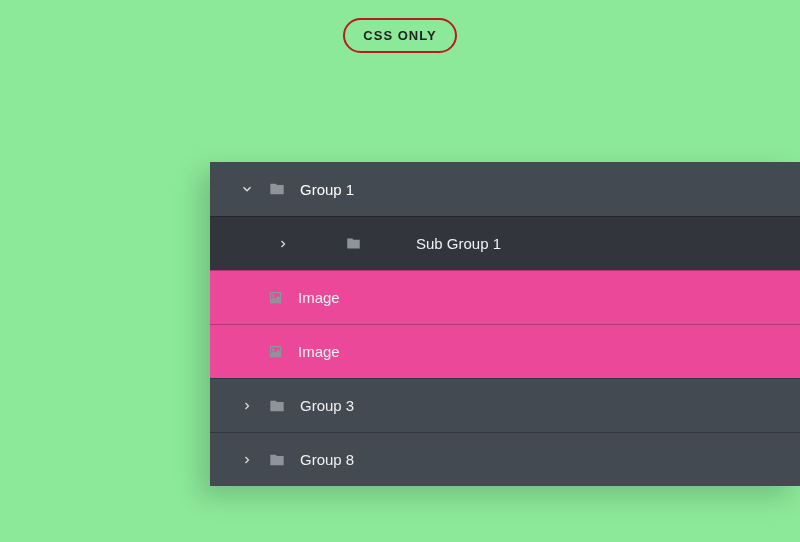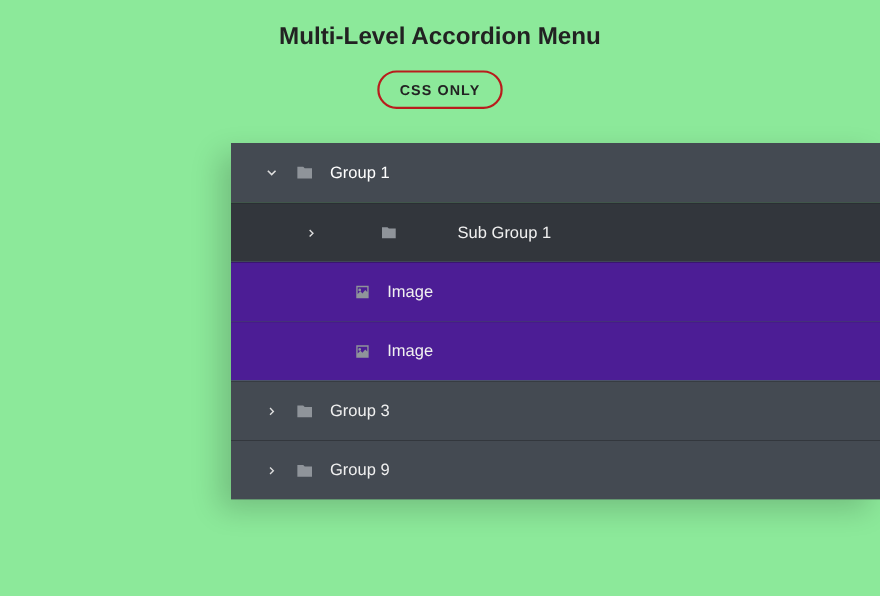--- a/index.html
+++ b/index.html
@@ -43,39 +43,39 @@
   .tab.active {
     border: 2px solid #b91c1c;
   }
   .tab.inactive {
     color: rgba(34,34,34,0.35);
   }
 
   .menu-panel {
     position: absolute;
     left: 210px;
-    top: 130px;
+    top: 144px;
     width: 590px;
     box-shadow: -10px 10px 25px rgba(0,0,0,0.18);
   }
 
   .row {
     display: flex;
     align-items: center;
     color: #e8e8e8;
     font-size: 15px;
     height: 54px;
     border-top: 1px solid rgba(0,0,0,0.25);
     cursor: pointer;
   }
   .menu-panel .row:first-child { border-top: none; }
 
   .row.level-0 { background: #444a52; padding-left: 28px; }
   .row.level-1 { background: #32363c; padding-left: 64px; gap: 40px; }
-  .row.level-2 { background: #4c1d95; padding-left: 110px; }
+  .row.level-2 { background: #ec4899; padding-left: 56px; }
 
   .arrow {
     width: 18px;
     display: inline-flex;
     justify-content: center;
     align-items: center;
     margin-right: 12px;
     flex-shrink: 0;
   }
   .arrow svg { stroke: #ddd; }
@@ -92,21 +92,20 @@
 
   .label { color: #f0f0f0; }
   .row.level-0.open .label { color: #fff; }
 
 </style>
 </head>
 <body>
 
 <div class="wrap">
 
-  <h1 class="title">Multi-Level Accordion Menu</h1>
 
   <div class="tabs">
     <div class="tab active">CSS ONLY</div>
   </div>
 
   <div class="menu-panel">
 
     <div class="row level-0 open">
       <span class="arrow">
         <svg width="14" height="14" viewBox="0 0 24 24" fill="none" stroke-width="2.5">
@@ -172,18 +171,18 @@
       <span class="arrow">
         <svg width="12" height="12" viewBox="0 0 24 24" fill="none" stroke-width="2.5">
             <polyline points="9 6 15 12 9 18"></polyline>
           </svg>
       </span>
       <span class="icon">
         <svg width="16" height="16" viewBox="0 0 24 24">
             <path d="M10 4H2v16h20V6H12l-2-2z"></path>
           </svg>
       </span>
-      <span class="label">Group 9</span>
+      <span class="label">Group 8</span>
     </div>
 
   </div>
 
 </div>
 
 </body></html>

